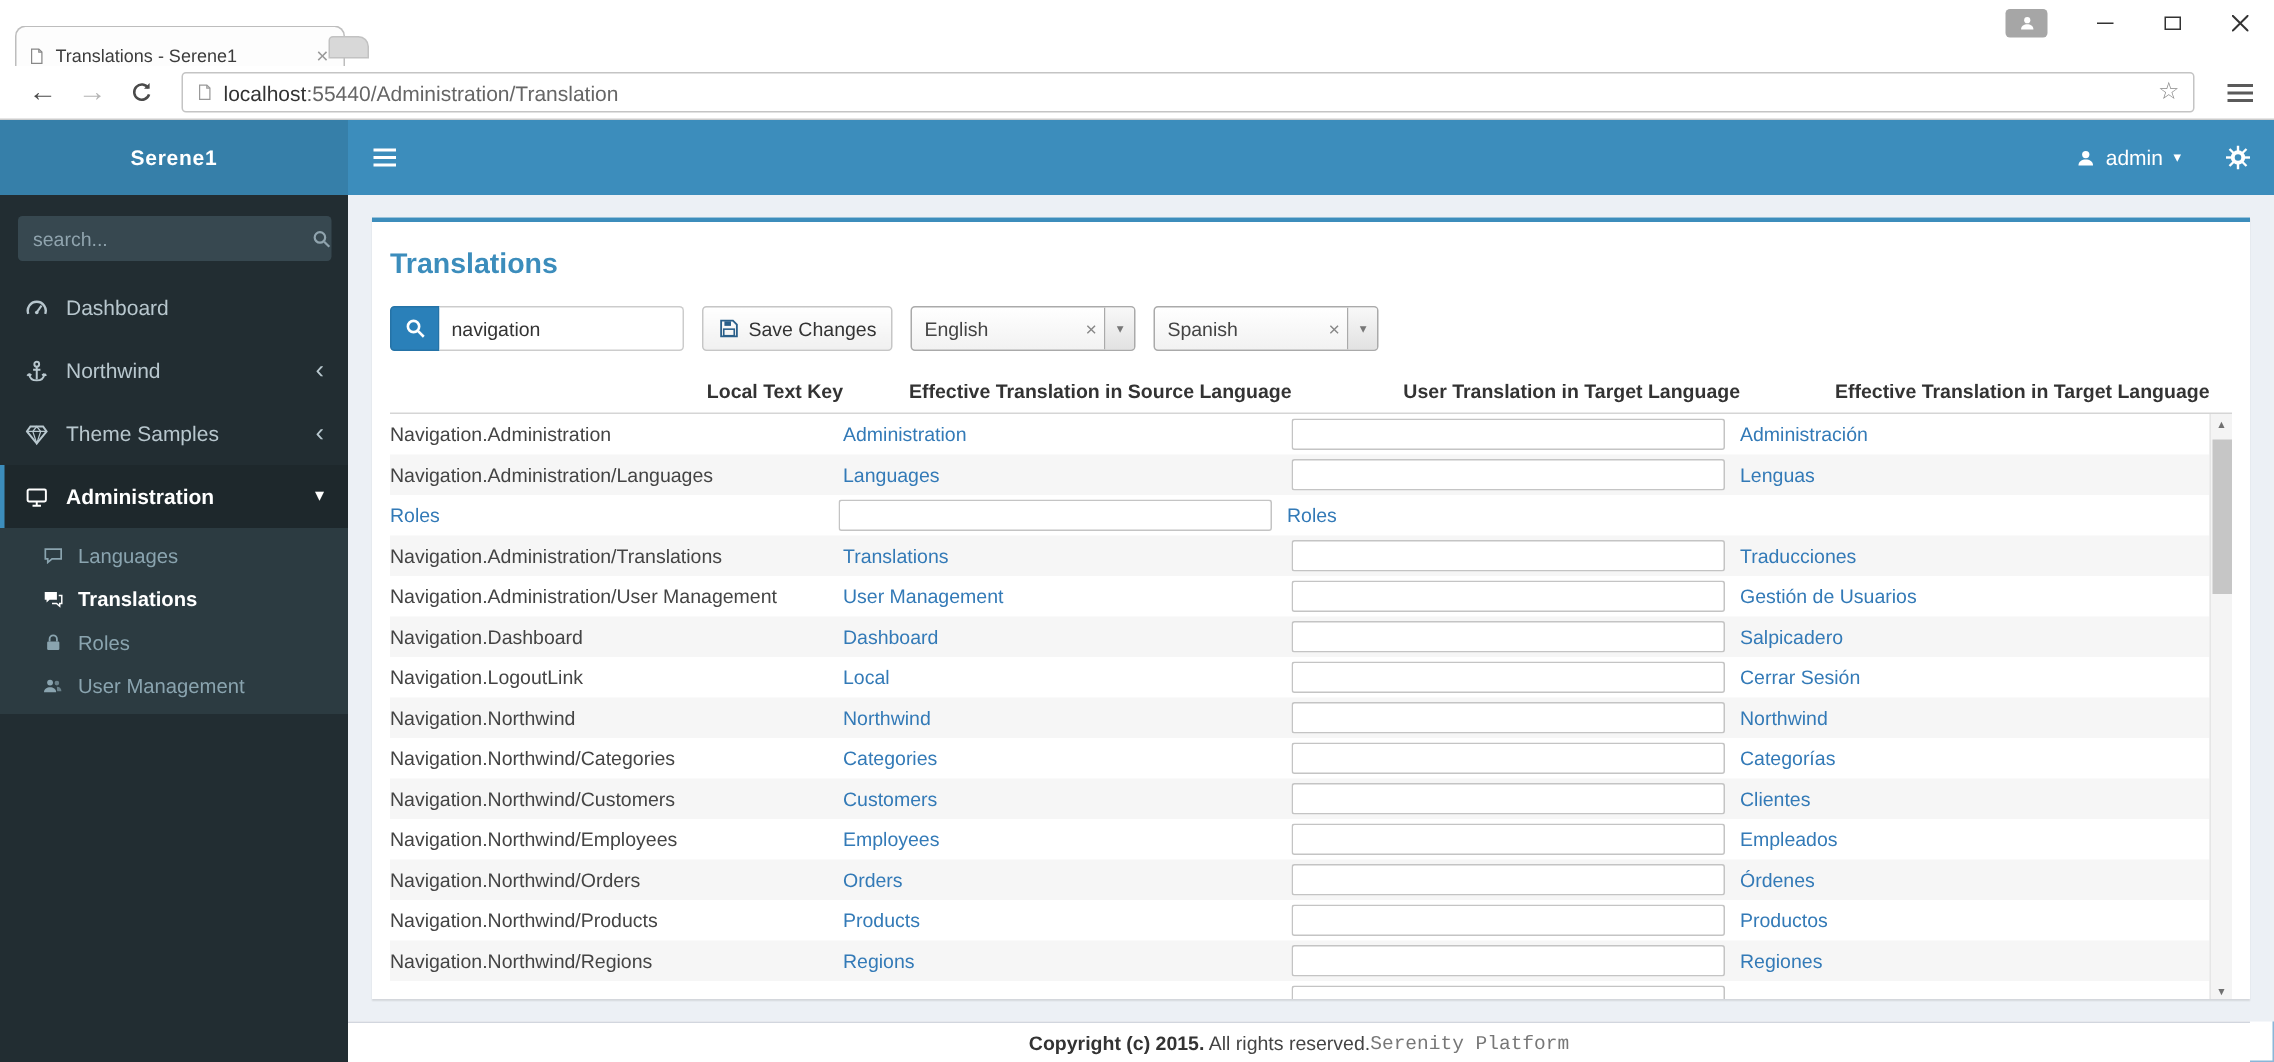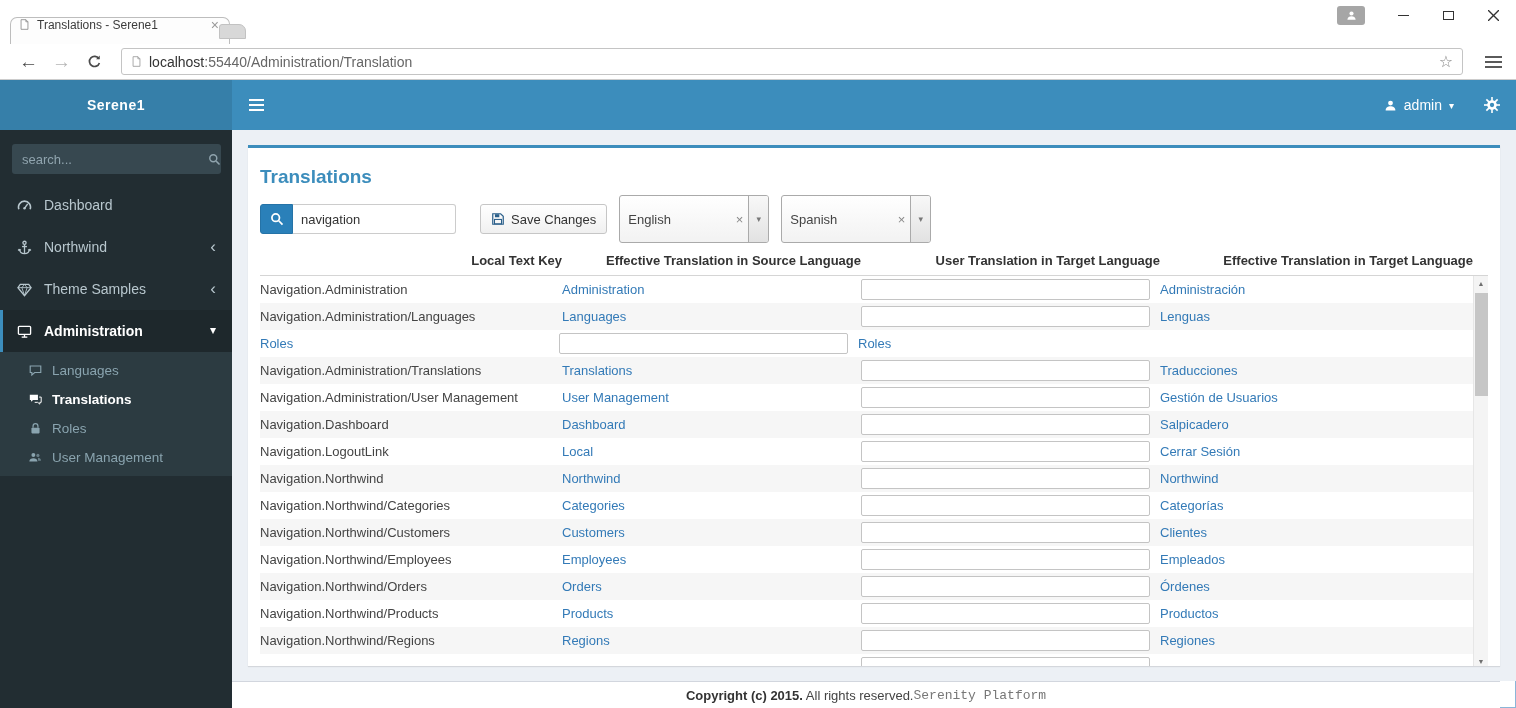--- a/index.html
+++ b/index.html
@@ -5,21 +5,21 @@
   * { margin:0; padding:0; box-sizing:border-box; }
   html,body { width:1516px; height:708px; }
   body { font-family:"Liberation Sans","DejaVu Sans",sans-serif; background:#fff; overflow:hidden; }
   .screen { position:relative; width:1516px; height:708px; overflow:hidden; background:#fff;
             box-shadow: inset 0 0 0 1px #8ab6d8; }
 
   
   .titlebar { position:relative; height:44px; background:#fff; }
   .tab { position:absolute; left:10px; bottom:0; width:220px; height:27px;
          background:#fdfdfd; border:1px solid #bdbdbd; border-bottom:none;
-         border-radius:7px 7px 0 0; display:flex; align-items:flex-start; gap:7px;
+         border-radius:7px 7px 0 0; display:flex; align-items:flex-end; gap:7px;
          padding:0 8px; font-size:12px; color:#3c3c3c; }
   .tab-title { flex:1; overflow:hidden; white-space:nowrap; }
   .tab-close { color:#9a9a9a; font-size:14px; line-height:1; padding:0 2px; cursor:default; }
   .newtab-stub { position:absolute; left:219px; bottom:5px; width:27px; height:15px;
                  background:#d8d8d8; border:1px solid #c2c2c2; border-radius:3px 7px 0 0; }
   .win-controls { position:absolute; right:0; top:0; height:31px; display:flex; align-items:center; }
   .avatar-btn { width:28px; height:19px; background:#a6a6a6; border-radius:3px; display:flex;
                 align-items:center; justify-content:center; color:#fff; margin-right:16px; }
   .win-btn { width:45px; height:30px; display:flex; align-items:center; justify-content:center; color:#333; }
   .min-glyph { width:11px; height:1px; background:#333; }
@@ -82,24 +82,24 @@
            height:100%; padding:6px 12px 0 12px; overflow:hidden; }
   .page-title { font-size:19px; color:#3c8dbc; font-weight:600; margin:12px 0 16px 0; }
 
   .tbar { display:flex; align-items:center; gap:8px; height:30px; }
   .qsearch { display:flex; }
   .qs-btn { width:33px; height:30px; background:#2a80b9; border:1px solid #2573a7;
             border-radius:3px 0 0 3px; display:flex; align-items:center; justify-content:center;
             color:#fff; cursor:pointer; }
   .qs-input { width:163px; height:30px; border:1px solid #ccc; border-left:none;
               border-radius:0 3px 3px 0; padding:0 8px; font-size:13px; color:#333; outline:none; }
-  .btn-save { display:flex; align-items:center; gap:6px; height:30px; padding:0 10px; margin-left:16px;
+  .btn-save { display:flex; align-items:center; gap:6px; height:30px; padding:0 10px; margin-left:4px;
               border:1px solid #c6c6c6; border-radius:3px; background:linear-gradient(#ffffff,#f0f0f0);
               font-size:13px; color:#333; cursor:pointer; font-family:inherit; }
-  .sel { display:flex; align-items:center; height:48px; border:1px solid #aaa; border-radius:3px;
+  .sel { display:flex; align-items:center; height:30px; border:1px solid #aaa; border-radius:3px;
          background:linear-gradient(#ffffff,#f2f2f2); width:150px; margin-left:4px; cursor:pointer; }
   .sel-text { padding:0 8px; font-size:13px; color:#444; flex:1; white-space:nowrap; }
   .sel-x { color:#888; font-size:13px; padding:0 5px; }
   .sel-caret { width:20px; align-self:stretch; border-left:1px solid #aaa;
                background:linear-gradient(#f8f8f8,#e2e2e2); display:flex; align-items:center;
                justify-content:center; color:#777; font-size:9px; border-radius:0 2px 2px 0; }
 
   
   .grid-header { display:flex; align-items:center; height:30px; margin-top:12px;
                  border-bottom:1px solid #d5d5d5; font-weight:bold; font-size:13px; color:#333;

